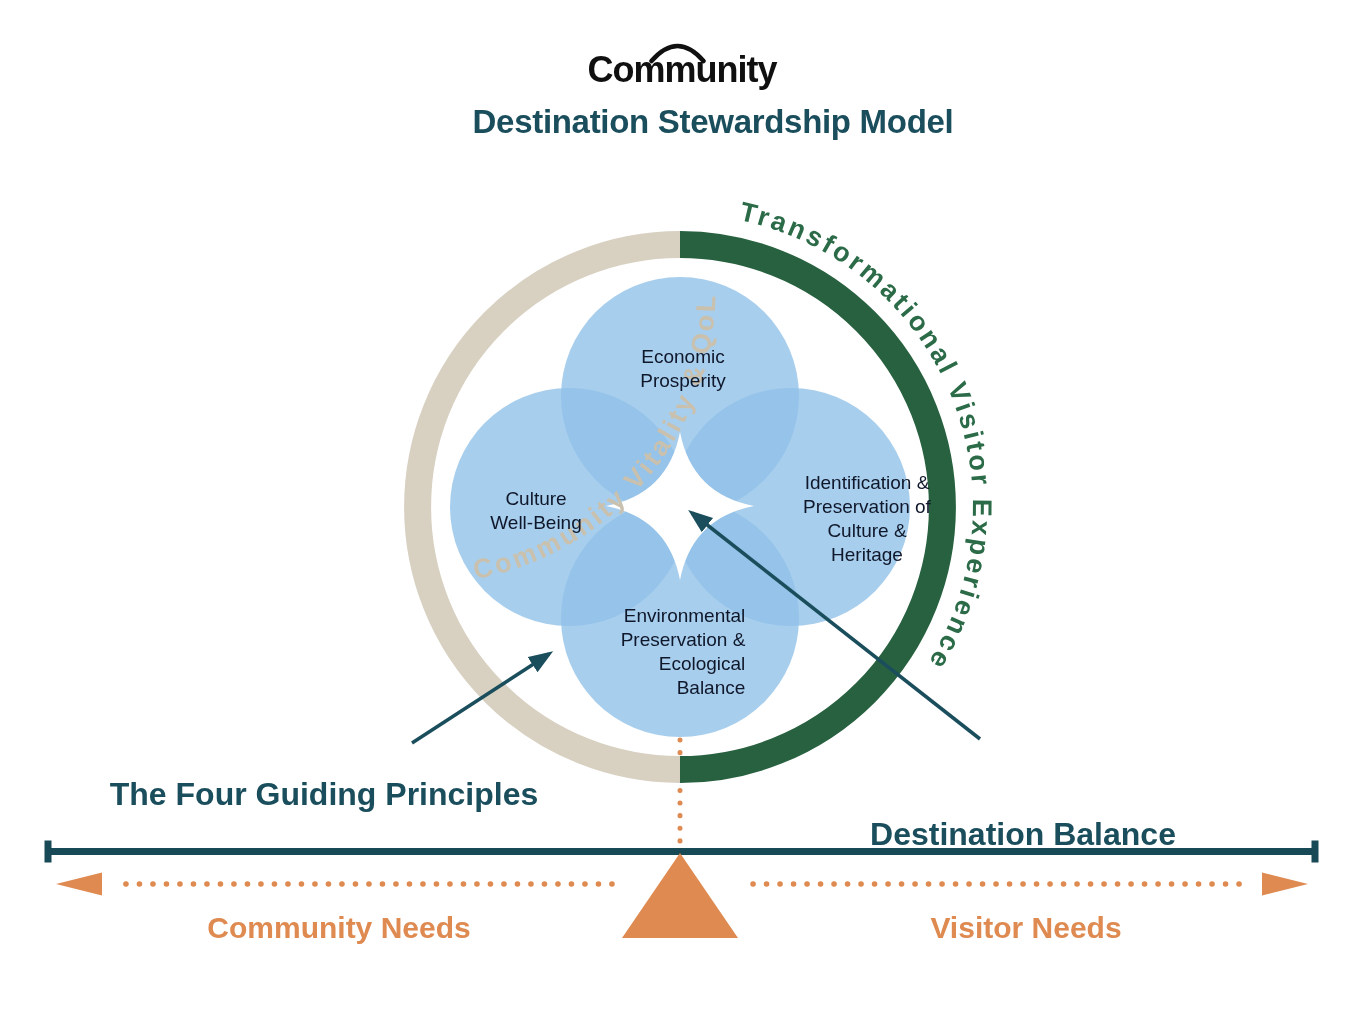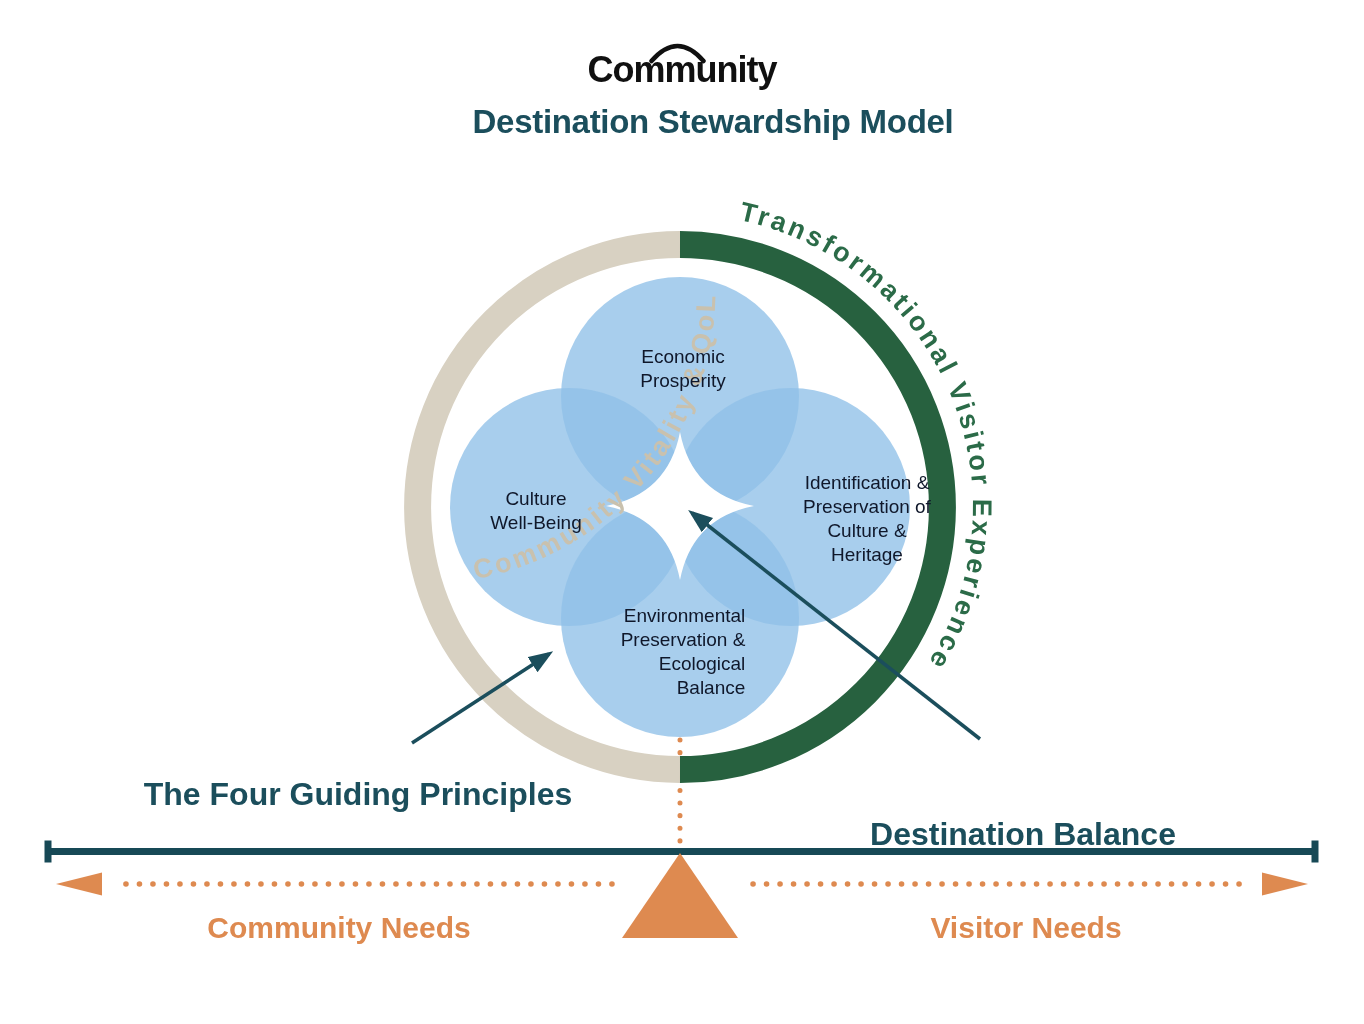--- a/index.html
+++ b/index.html
@@ -137,19 +137,19 @@
 Well-Being</div>
   <div class="abs-label principle-label" style="left:831px; top:519px;margin-left:36px;">Identification &amp;
 Preservation of
 Culture &amp;
 Heritage</div>
   <div class="abs-label principle-label" style="left:683px; top:652px;text-align:right;">Environmental
 Preservation &amp;
 Ecological
 Balance</div>
 
-  <div class="abs-label callout-label" style="left:358px; top:794px;text-align:right;">The Four Guiding Principles</div>
+  <div class="abs-label callout-label" style="left:324px; top:794px;text-align:right;">The Four Guiding Principles</div>
   <div class="abs-label callout-label" style="left:1023px; top:794px;margin-top:40px;">Destination Balance</div>
 
   <div class="abs-label scale-label" style="left:1026px; top:928px;">Visitor Needs</div>
   <div class="abs-label scale-label" style="left:339px; top:928px;">Community Needs</div>
 
 </div>
 
 </body></html>

